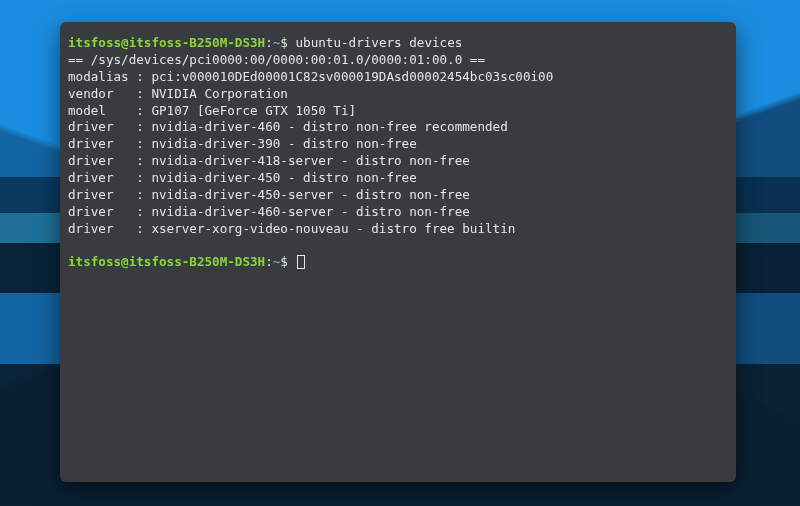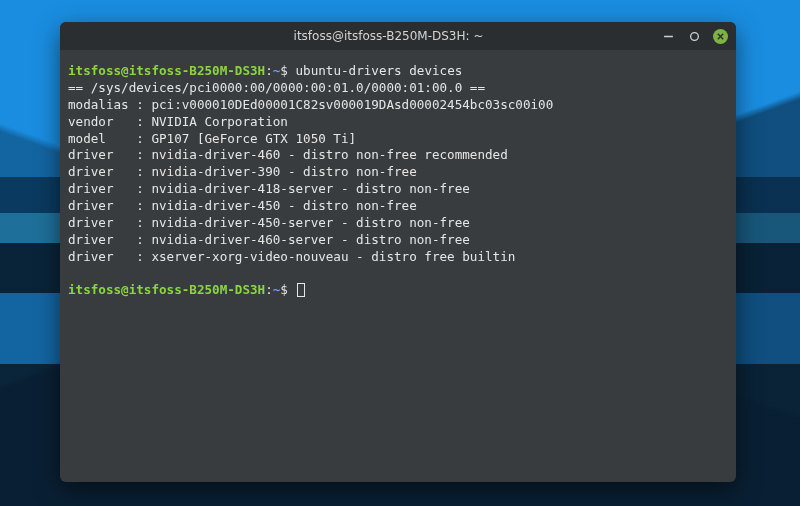--- a/index.html
+++ b/index.html
@@ -72,42 +72,20 @@
       border: 1px solid #e6e6e6; vertical-align: text-bottom;
       margin-left: 1px;
     }
   </style>
 </head>
 <body>
 <div class="bg-shape"></div>
 
 <div class="terminal-window">
 
-  <div class="titlebar">
-    <span style="width:48px"></span>
-    <div class="titlebar-title">itsfoss@itsfoss-B250M-DS3H: ~</div>
-    <div class="titlebar-controls">
-      <div class="ctrl">
-        <svg viewBox="0 0 10 10">
-            <line x1="1" y1="5" x2="9" y2="5" stroke="currentColor" stroke-width="1.5"></line>
-          </svg>
-      </div>
-      <div class="ctrl">
-        <svg viewBox="0 0 10 10">
-            <circle cx="5" cy="5" r="3.5" fill="none" stroke="currentColor" stroke-width="1.2"></circle>
-          </svg>
-      </div>
-      <div class="ctrl close">
-        <svg viewBox="0 0 10 10">
-            <line x1="2" y1="2" x2="8" y2="8" stroke="#2e2e2e" stroke-width="1.6"></line>
-            <line x1="8" y1="2" x2="2" y2="8" stroke="#2e2e2e" stroke-width="1.6"></line>
-          </svg>
-      </div>
-    </div>
-  </div>
 
 
   <div class="terminal-body"><span class="prompt-user">itsfoss@itsfoss-B250M-DS3H</span><span class="prompt-colon">:</span><span class="prompt-path">~</span><span class="prompt-colon">$</span> <span class="cmd">ubuntu-drivers devices</span>
 <span>== /sys/devices/pci0000:00/0000:00:01.0/0000:01:00.0 ==</span>
 <span>modalias : pci:v000010DEd00001C82sv000019DAsd00002454bc03sc00i00</span>
 <span>vendor   : NVIDIA Corporation</span>
 <span>model    : GP107 [GeForce GTX 1050 Ti]</span>
 <span>driver   : nvidia-driver-460 - distro non-free recommended</span>
 <span>driver   : nvidia-driver-390 - distro non-free</span>
 <span>driver   : nvidia-driver-418-server - distro non-free</span>

